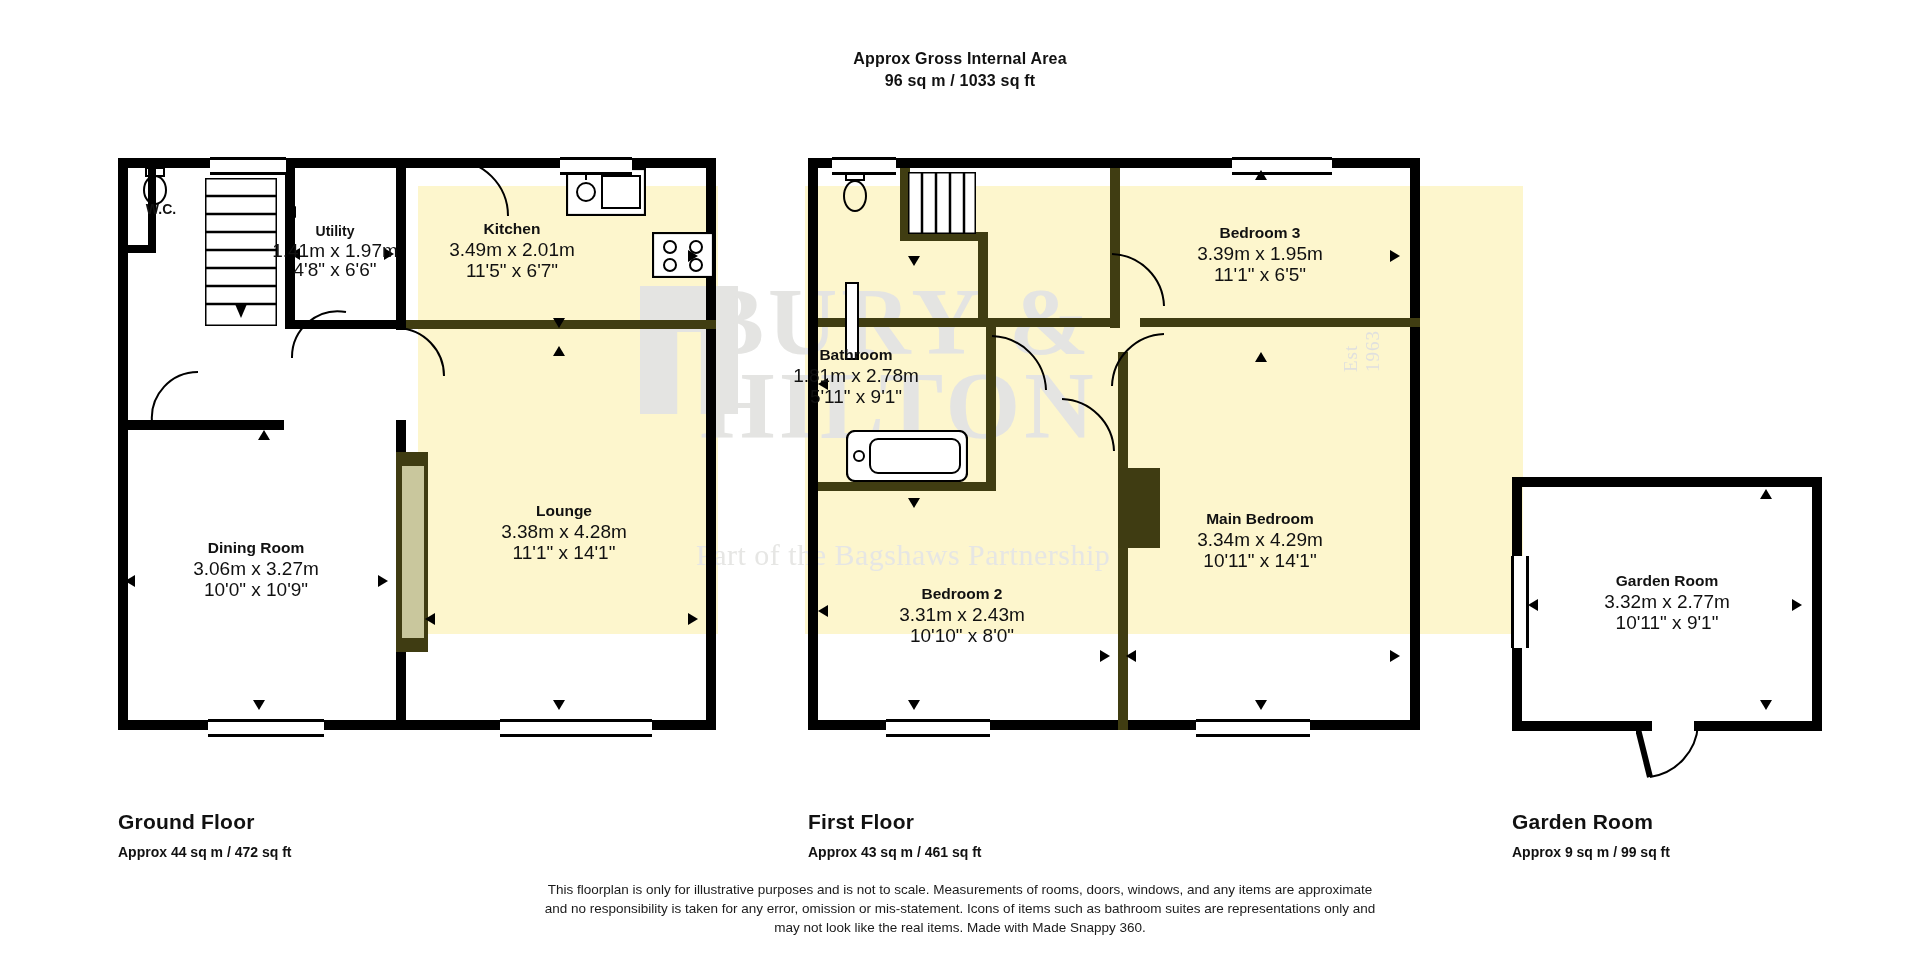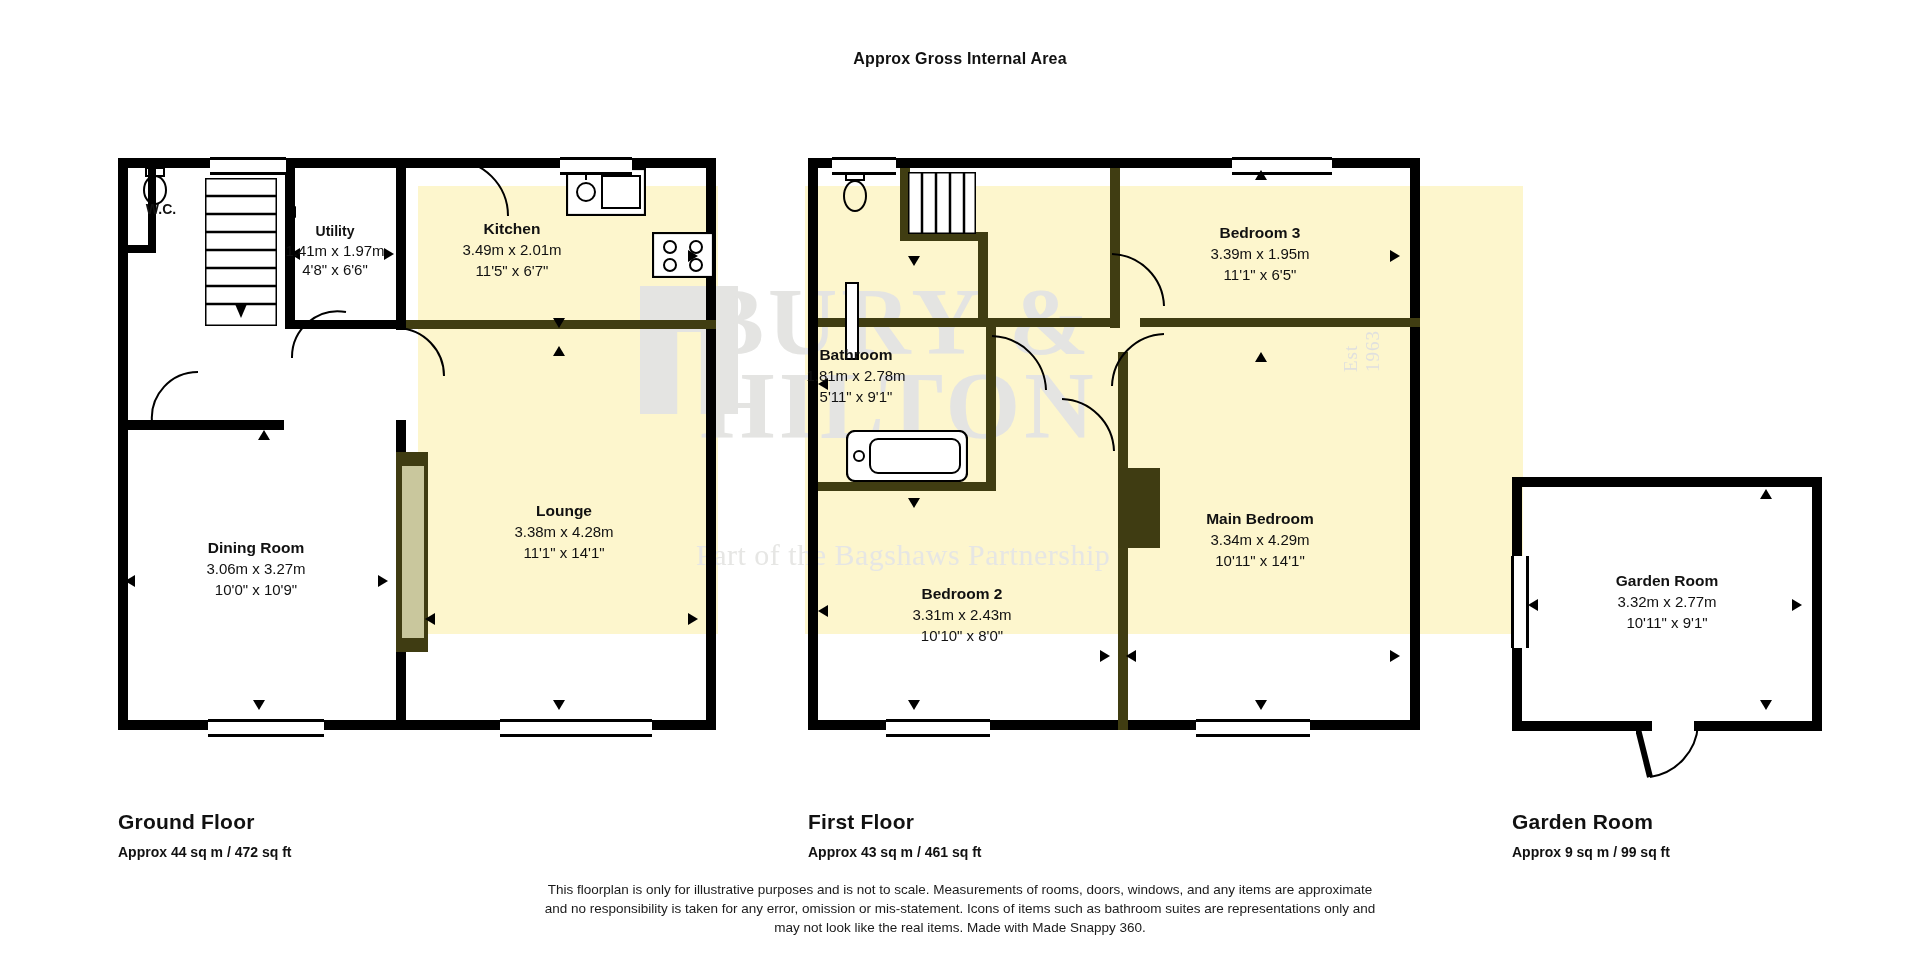--- a/index.html
+++ b/index.html
@@ -114,21 +114,21 @@
 
   
   .room {
     position: absolute;
     text-align: center;
     line-height: 21px;
     font-size: 15px;
     white-space: nowrap;
   }
   .room .name { font-weight: bold; font-size: 15.5px; }
-  .room .m, .room .f { font-size: 15px; }
+  .room .m, .room .f { font-size: 19px; }
   .room.small { line-height: 19px; font-size: 13.5px; }
   .room.small .name { font-size: 14px; text-align: center; }
 
   
   .floor-cap { position: absolute; }
   .floor-cap .t { font-size: 21px; font-weight: bold; letter-spacing: .2px; margin-top: 24px; }
   .floor-cap .s { font-size: 14px; font-weight: bold; margin-top: 10px; }
 
   
   .disclaimer {
@@ -145,20 +145,21 @@
   
   .fix { position: absolute; }
 </style>
 </head>
 <body>
 
 <div class="stage">
 
   <div class="header">
     <span>Approx Gross Internal Area</span>
+    <span class="l2">96 sq m / 1033 sq ft</span>
   </div>
 
   <div class="highlight hl-ground"></div>
   <div class="highlight hl-first"></div>
 
   <div class="watermark">
     <div class="wm-mark"></div>
     <div class="wm-big">BURY &amp;
 HILTON</div>
     <div class="wm-est">Est 1963</div>

